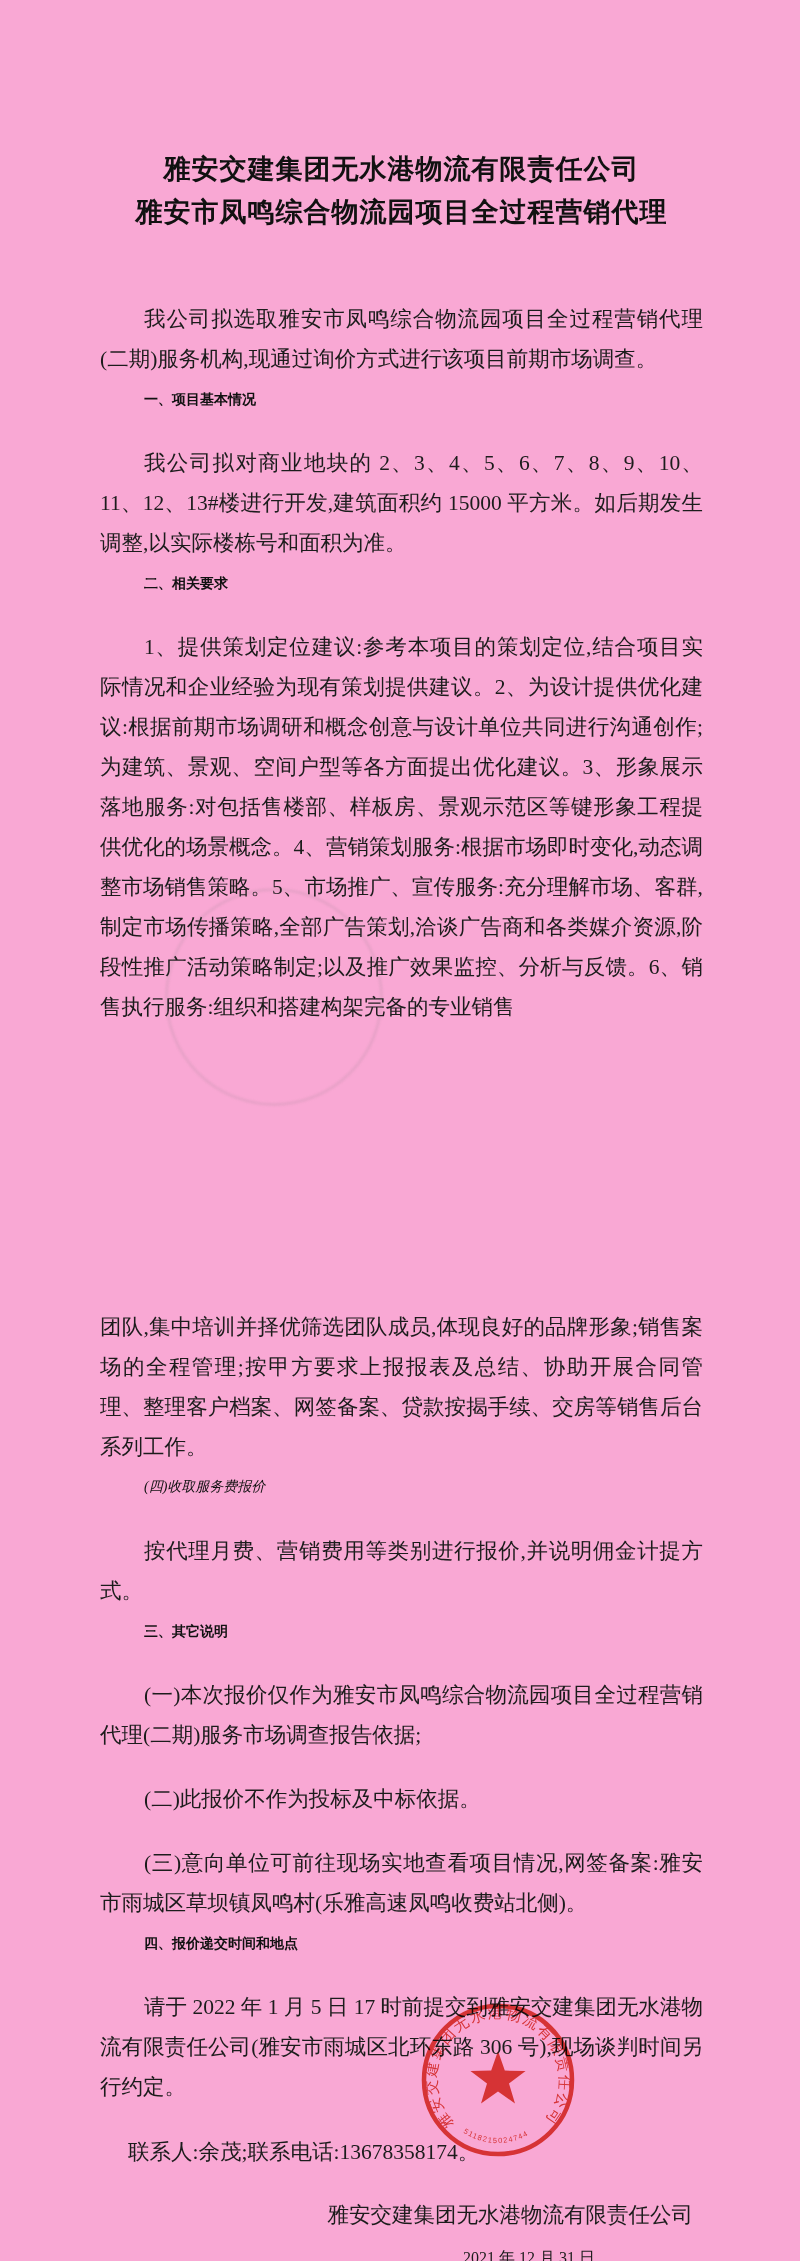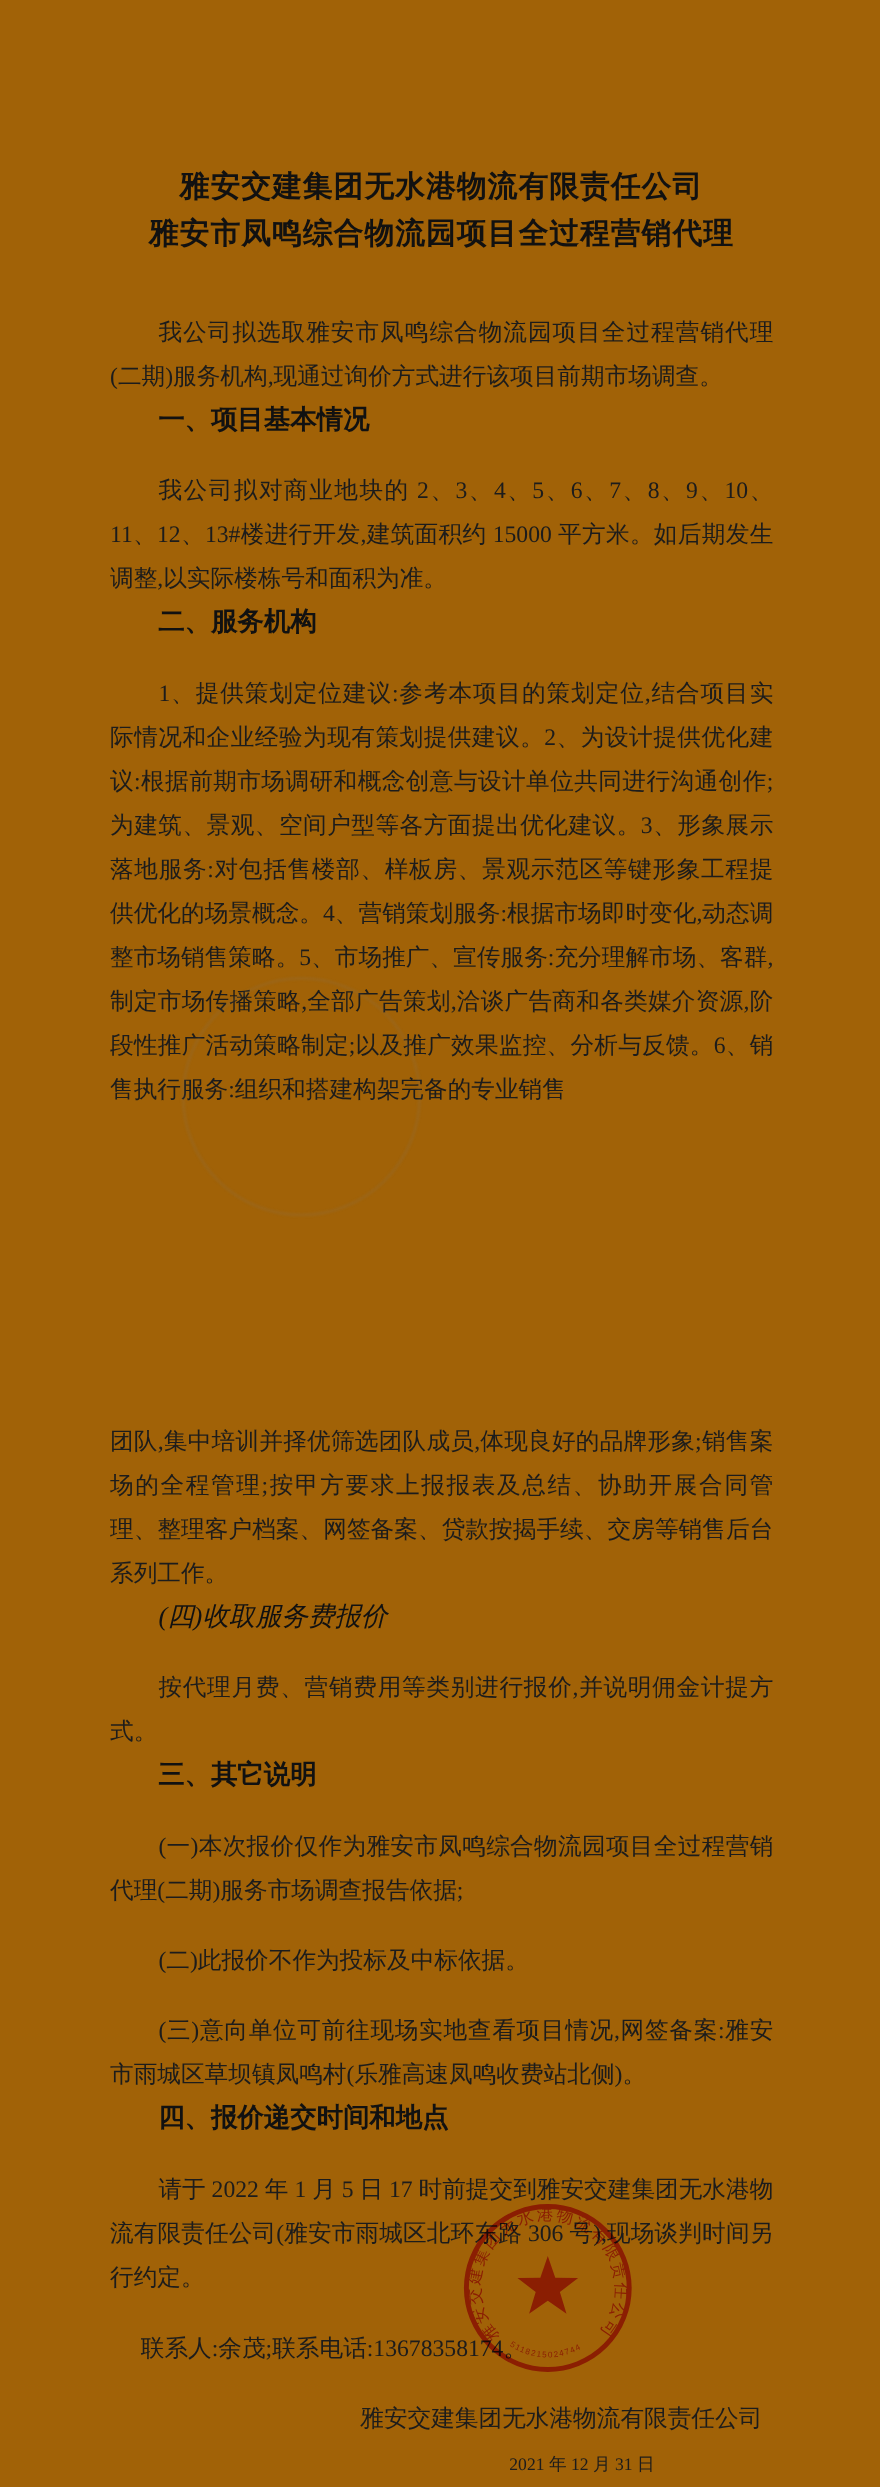--- a/index.html
+++ b/index.html
@@ -1,19 +1,19 @@
 <!DOCTYPE html>
 <html><head>
 <meta charset="utf-8">
 <style>
   html,body{margin:0;padding:0;background:#ffffff;}
   .page{
     position:relative;
     width:800px;height:2261px;
-    background:#a16207;
+    background:#f9a8d4;
     box-sizing:border-box;
     padding:148px 97px 0 100px;
     font-family:"Liberation Serif","DejaVu Serif",serif;
     color:#1c1c1c;
     overflow:hidden;
   }
   .doc-title{
     text-align:center;
     font-weight:bold;
     font-size:27px;
@@ -21,25 +21,25 @@
     letter-spacing:1px;
     color:#111;
   }
   .body-text{
     font-size:21.5px;
     line-height:40px;
     text-align:justify;
     margin:0;
   }
   .indent{text-indent:44px;margin-top:24px;}
-  .intro{margin-top:48px;}
+  .intro{margin-top:65px;}
   .sec-heading{
     font-family:"Liberation Sans","DejaVu Sans",sans-serif;
     font-weight:bold;
-    font-size:24px;
+    font-size:14px;
     line-height:40px;
     text-indent:44px;
     margin:0;
     color:#111;
   }
   .kai-heading{
     font-style:italic;
     font-weight:normal;
     font-family:"Liberation Serif","DejaVu Serif",serif;
   }
@@ -83,21 +83,21 @@
   <div class="doc-title">
     <div>雅安交建集团无水港物流有限责任公司</div>
     <div>雅安市凤鸣综合物流园项目全过程营销代理</div>
   </div>
 
   <p class="body-text indent intro">我公司拟选取雅安市凤鸣综合物流园项目全过程营销代理(二期)服务机构,现通过询价方式进行该项目前期市场调查。</p>
 
   <p class="sec-heading">一、项目基本情况</p>
   <p class="body-text indent">我公司拟对商业地块的 2、3、4、5、6、7、8、9、10、11、12、13#楼进行开发,建筑面积约 15000 平方米。如后期发生调整,以实际楼栋号和面积为准。</p>
 
-  <p class="sec-heading">二、服务机构</p>
+  <p class="sec-heading">二、相关要求</p>
   <p class="body-text indent">1、提供策划定位建议:参考本项目的策划定位,结合项目实际情况和企业经验为现有策划提供建议。2、为设计提供优化建议:根据前期市场调研和概念创意与设计单位共同进行沟通创作;为建筑、景观、空间户型等各方面提出优化建议。3、形象展示落地服务:对包括售楼部、样板房、景观示范区等键形象工程提供优化的场景概念。4、营销策划服务:根据市场即时变化,动态调整市场销售策略。5、市场推广、宣传服务:充分理解市场、客群,制定市场传播策略,全部广告策划,洽谈广告商和各类媒介资源,阶段性推广活动策略制定;以及推广效果监控、分析与反馈。6、销售执行服务:组织和搭建构架完备的专业销售</p>
 
   <div class="page-gap"></div>
 
   <p class="body-text">团队,集中培训并择优筛选团队成员,体现良好的品牌形象;销售案场的全程管理;按甲方要求上报报表及总结、协助开展合同管理、整理客户档案、网签备案、贷款按揭手续、交房等销售后台系列工作。</p>
 
   <p class="sec-heading kai-heading">(四)收取服务费报价</p>
   <p class="body-text indent">按代理月费、营销费用等类别进行报价,并说明佣金计提方式。</p>
 
   <p class="sec-heading">三、其它说明</p>

